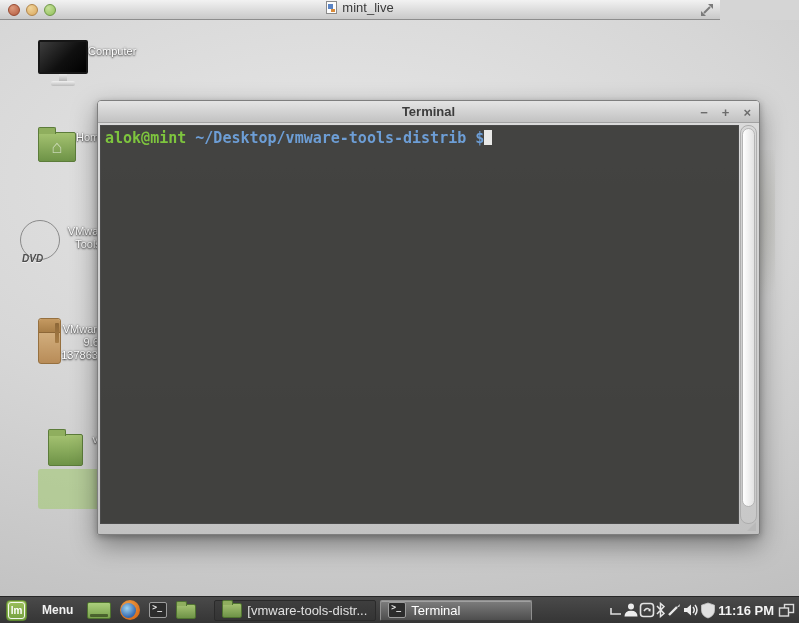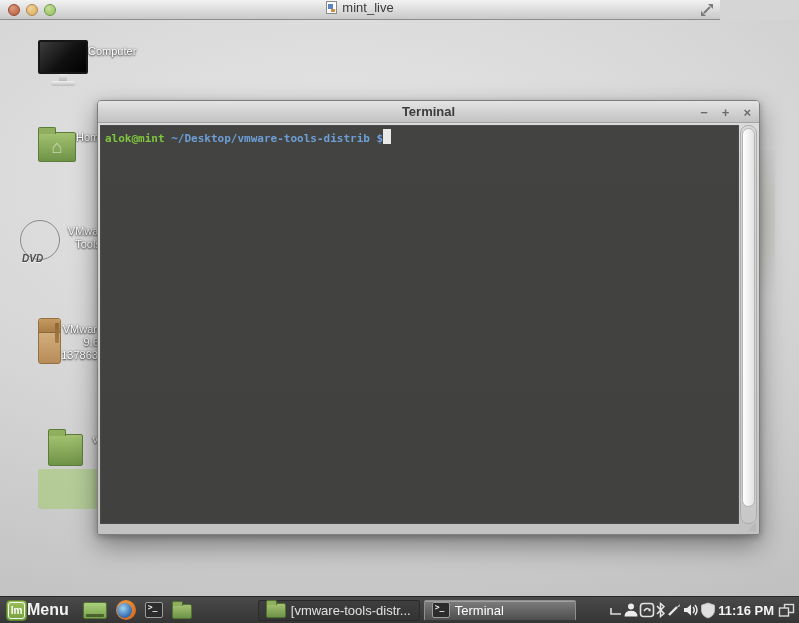--- a/index.html
+++ b/index.html
@@ -80,60 +80,60 @@
     background:linear-gradient(#dcdcdc,#c2c2c2); border:1px solid #7e7e7e; border-radius:4px 4px 2px 2px;
     box-shadow:0 10px 26px rgba(0,0,0,0.40), 0 2px 6px rgba(0,0,0,0.25); }
   .terminal-titlebar { position:relative; height:22px; border-radius:3px 3px 0 0;
     background:linear-gradient(#e4e4e4,#c2c2c2); border-bottom:1px solid #a2a2a2;
     display:flex; align-items:center; justify-content:center; }
   .terminal-title { font-size:13px; font-weight:bold; color:#3c3c3c; }
   .win-btns { position:absolute; right:8px; top:0; height:22px; display:flex; align-items:center; gap:14px; }
   .win-btn { font-size:13px; font-weight:bold; color:#6c6c6c; line-height:1; cursor:default; }
   .terminal-body { display:flex; height:403px; padding:2px; }
   .terminal-screen { flex:1; background:rgba(55,55,53,0.93); border:1px solid #4a4a4a; position:relative; overflow:hidden; }
-  .prompt-line { padding:3px 2px 0 4px; font-family:"DejaVu Sans Mono", monospace; font-size:11px;
+  .prompt-line { padding:3px 2px 0 4px; font-family:"DejaVu Sans Mono", monospace; font-size:15px;
     font-weight:bold; white-space:pre; }
   .p-user { color:#7ec53e; }
   .p-path { color:#6d9ed6; }
   .cursor-block { display:inline-block; width:8px; height:15px; background:#e9e9e7; vertical-align:-2px; }
   .terminal-scrollbar { width:17px; margin-left:1px; background:linear-gradient(#d8d8d8,#c8c8c8);
     border:1px solid #aeaeae; border-radius:8px; position:relative; }
   .scroll-thumb { position:absolute; left:1px; right:1px; top:2px; bottom:16px;
     background:linear-gradient(90deg,#ffffff,#e2e2e2); border:1px solid #b5b5b5; border-radius:7px; }
   .resize-grip { position:absolute; right:3px; bottom:3px; width:0; height:0;
     border-left:9px solid transparent; border-bottom:9px solid #b9b9b9; }
 
   
   .panel { position:absolute; left:0; top:596px; width:799px; height:27px;
     background:linear-gradient(#4a4a4a,#353535); border-top:1px solid #262626;
     display:flex; align-items:center; padding:0 4px; z-index:10; color:#e8e8e8; }
-  .menu-btn { display:flex; align-items:center; gap:0; padding:0 6px 0 2px; height:25px;justify-content:space-between; }
+  .menu-btn { display:flex; align-items:center; gap:15px; padding:0 6px 0 2px; height:25px;justify-content:space-between; }
   .mint-logo { width:21px; height:21px; border-radius:4px; background:linear-gradient(#9cc05c,#74a03e);
     border:1px solid #5d8531; display:flex; align-items:center; justify-content:center; position:relative; }
   .mint-logo::before { content:""; position:absolute; inset:1px; border:1.5px solid rgba(255,255,255,0.9); border-radius:3px; }
   .mint-logo-text { font-size:10px; font-weight:bold; color:#fff; position:relative; }
-  .menu-label { font-size:16px; font-weight:bold; color:#f2f2f2; }
+  .menu-label { font-size:12px; font-weight:bold; color:#f2f2f2; }
   .launchers { display:flex; align-items:center; gap:9px; margin-left:8px; }
   .show-desktop-icon { width:24px; height:17px; background:linear-gradient(#abcf7c,#79a24c);
     border:1px solid #4f7330; border-radius:2px; position:relative; }
   .show-desktop-icon::after { content:""; position:absolute; left:2px; right:2px; bottom:1px; height:3px; background:rgba(30,40,15,0.55); border-radius:1px; }
   .firefox-icon { width:20px; height:20px; border-radius:50%; background:radial-gradient(circle at 40% 35%, #f3a94f, #d86f1e 70%); position:relative; overflow:hidden; }
   .firefox-icon::after { content:""; position:absolute; left:1px; top:3px; width:15px; height:15px; border-radius:50%;
     background:radial-gradient(circle at 40% 35%, #9fd4f0, #3a6fb5 65%, #2a4f8a); }
   .term-mini-icon { width:18px; height:16px; background:#2c2c2c; border:1px solid #9c9c9c; border-radius:2px;
     color:#efefef; font-family:"DejaVu Sans Mono", monospace; font-size:8px; font-weight:bold;
     display:flex; align-items:flex-start; justify-content:flex-start; padding:1px 0 0 2px; line-height:1; }
   .files-icon { width:20px; height:15px; background:linear-gradient(#a4c271,#6e9347); border:1px solid #4f7330;
     border-radius:2px; position:relative; margin-top:2px; }
   .files-icon::before { content:""; position:absolute; left:-1px; top:-4px; width:9px; height:4px;
     background:#8fae5e; border:1px solid #4f7330; border-bottom:none; border-radius:2px 2px 0 0; }
   .tasks { display:flex; align-items:center; gap:4px; margin-left:18px; }
   .task { height:21px; display:flex; align-items:center; gap:5px; padding:0 7px; border-radius:2px; font-size:13px; }
   .task .tlabel { white-space:nowrap; overflow:hidden; }
-  .task-inactive { width:162px; color:#e0e0e0; background:linear-gradient(#3e3e3e,#343434); border:1px solid #2a2a2a;margin-left:48px; }
+  .task-inactive { width:162px; color:#e0e0e0; background:linear-gradient(#3e3e3e,#343434); border:1px solid #2a2a2a; }
   .task-active { width:152px; color:#ffffff; background:linear-gradient(#7d7d7d,#4e4e4e);
     border:1px solid #8f8f8f; border-bottom-color:#383838; box-shadow:inset 0 1px 0 rgba(255,255,255,0.28); }
   .tray { margin-left:auto; display:flex; align-items:center; gap:0; }
   .tray svg { display:block; }
   .clock { font-size:13px; font-weight:bold; color:#f4f4f4; margin:0 4px 0 2px; white-space:nowrap; }
 </style>
 </head>
 <body>
 
 <div class="mac-titlebar">

